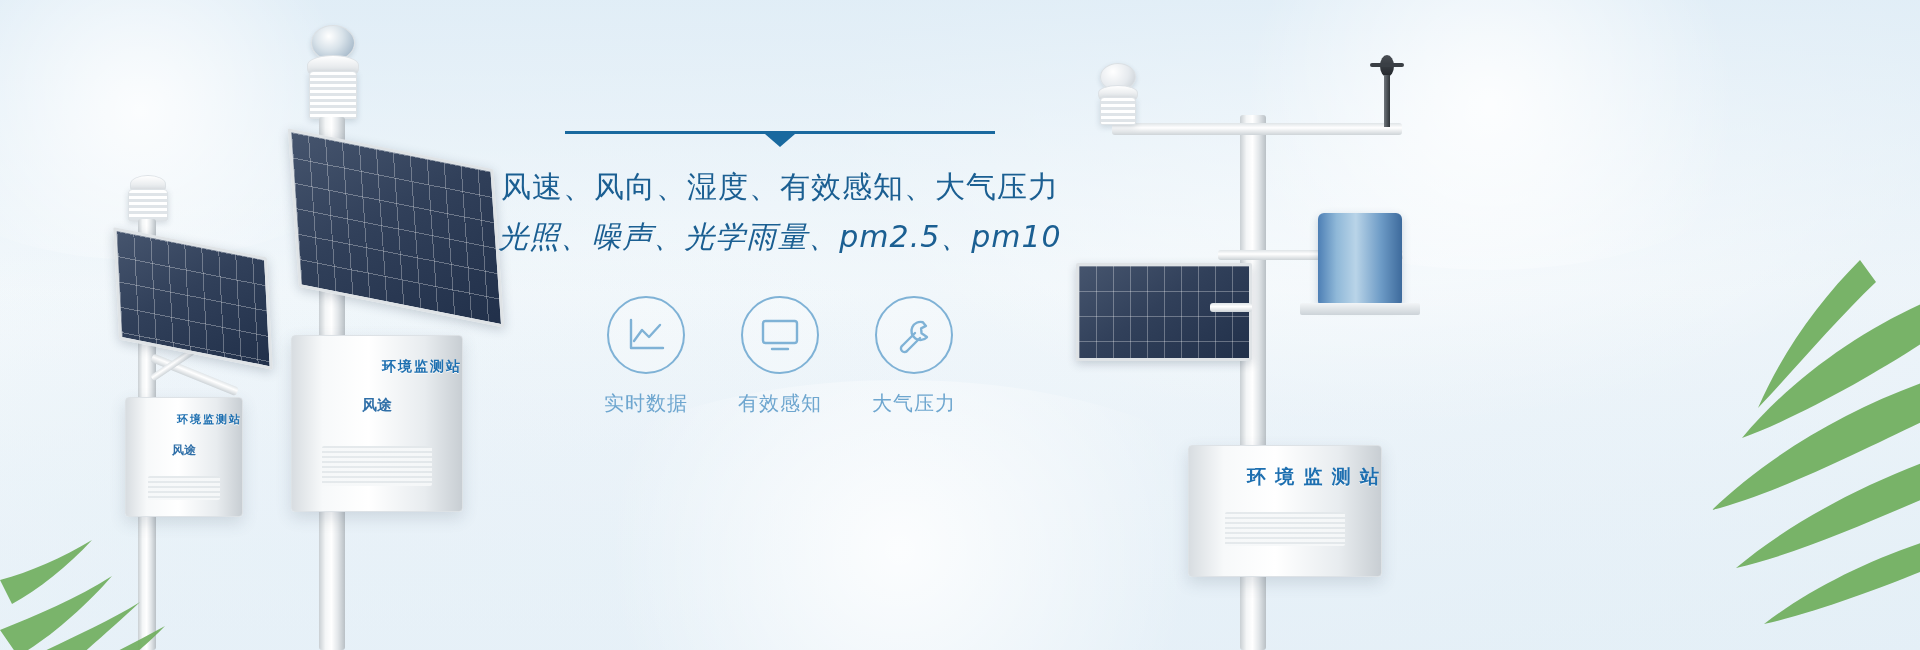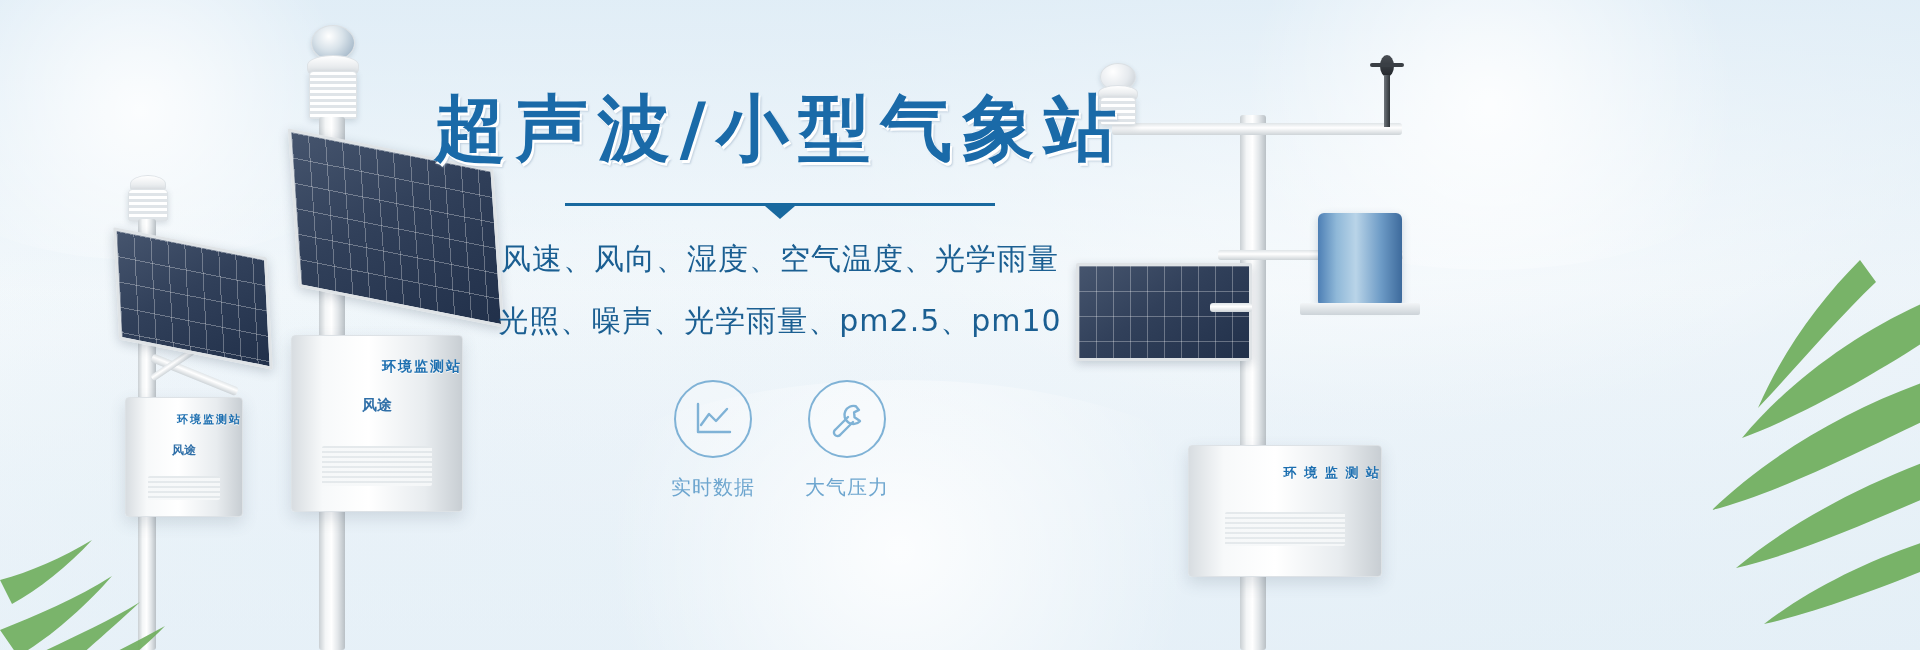--- a/index.html
+++ b/index.html
@@ -193,21 +193,21 @@
                   background:linear-gradient(to right,#6f757b,#2e3338);"></div>
     </div>
 
     <div class="rain-gauge" style="left:258px;top:168px;width:84px;height:92px;"></div>
     <div class="shelf" style="left:240px;top:258px;width:120px;height:12px;"></div>
 
     <div class="panel" style="left:16px;top:218px;width:170px;height:92px;"></div>
     <div class="arm" style="left:150px;top:258px;width:42px;height:9px;"></div>
 
     <div class="cabinet" style="left:128px;top:400px;width:192px;height:130px;">
-      <div class="cab-label" style="top:18px;font-size:13px;">环 境 监 测 站</div>
+      <div class="cab-label" style="top:18px;font-size:19px;">环 境 监 测 站</div>
       <div class="cab-vent" style="left:36px;top:66px;width:120px;height:34px;"></div>
     </div>
   </div>
 
   <svg class="leaf" style="left:0px;top:330px;" width="180" height="320" viewBox="0 0 180 320">
     <g fill="#6fae5c" opacity="0.9">
       <path d="M0 345 C40 320 95 300 140 272 C110 300 70 335 40 360 Z"></path>
       <path d="M0 380 C55 352 110 326 165 296 C130 332 75 372 25 400 Z"></path>
       <path d="M0 300 C35 286 78 268 112 246 C86 276 50 308 18 326 Z"></path>
       <path d="M0 250 C30 242 62 228 92 210 C68 236 38 260 12 274 Z"></path>
@@ -218,45 +218,55 @@
       <path d="M540 40 C470 70 400 120 352 178 C412 156 492 110 540 78 Z"></path>
       <path d="M540 120 C455 150 378 196 322 250 C392 232 480 186 540 158 Z"></path>
       <path d="M540 200 C470 226 398 264 346 308 C408 294 488 258 540 236 Z"></path>
       <path d="M540 280 C478 300 418 330 374 364 C428 352 496 326 540 308 Z"></path>
       <path d="M470 0 C430 40 392 92 368 148 C404 110 448 58 486 22 Z"></path>
     </g>
   </svg>
 
   <div class="content">
 
-    <div class="main-title">超声波/小型气象站</div>
 
     <div class="divider-wrap">
       <div class="divider-line"></div>
       <div class="divider-tri"></div>
     </div>
 
-    <div class="subtitle">风速、风向、湿度、空气温度、光学雨量</div>
-    <div class="subtitle" style="margin-top:12px;">光照、噪声、光学雨量、pm2.5、pm10</div>
+    <div class="subtitle">风速、风向、湿度、有效感知、大气压力</div>
+    <div class="subtitle" style="margin-top:0;font-style:italic;">光照、噪声、光学雨量、pm2.5、pm10</div>
 
     <div class="features">
 
       <div class="feature">
         <div class="feature-circle">
           <span>
             <svg width="40" height="38" viewBox="0 0 40 38" fill="none" stroke="#7fb2d6" stroke-width="2.4" stroke-linecap="round" stroke-linejoin="round">
               <path d="M5 4 V32 H37"></path>
               <path d="M8 25 L16 14 L23 21 L34 9"></path>
             </svg>
           </span>
         </div>
         <div class="feature-label">实时数据</div>
       </div>
 
 
+      <div class="feature">
+        <div class="feature-circle">
+          <span>
+            <svg width="42" height="36" viewBox="0 0 42 36" fill="none" stroke="#7fb2d6" stroke-width="2.4" stroke-linecap="round" stroke-linejoin="round">
+              <rect x="4" y="4" width="34" height="22" rx="2.5"></rect>
+              <path d="M13 32 H29"></path>
+            </svg>
+          </span>
+        </div>
+        <div class="feature-label">有效感知</div>
+      </div>
 
       <div class="feature">
         <div class="feature-circle">
           <span>
             <svg width="40" height="40" viewBox="0 0 40 40" fill="none" stroke="#7fb2d6" stroke-width="2.4" stroke-linecap="round" stroke-linejoin="round">
               <path d="M25.5 5.5 a9 9 0 1 0 7.6 13.4 l-6.2 -2.4 -1.6 -4.6 4.1 -3.6 -3.9 -2.8 z" transform="rotate(14 20 20)"></path>
               <path d="M21 18 L8.5 30.5 a3.6 3.6 0 1 0 5 5 L26 23"></path>
             </svg>
           </span>
         </div>

